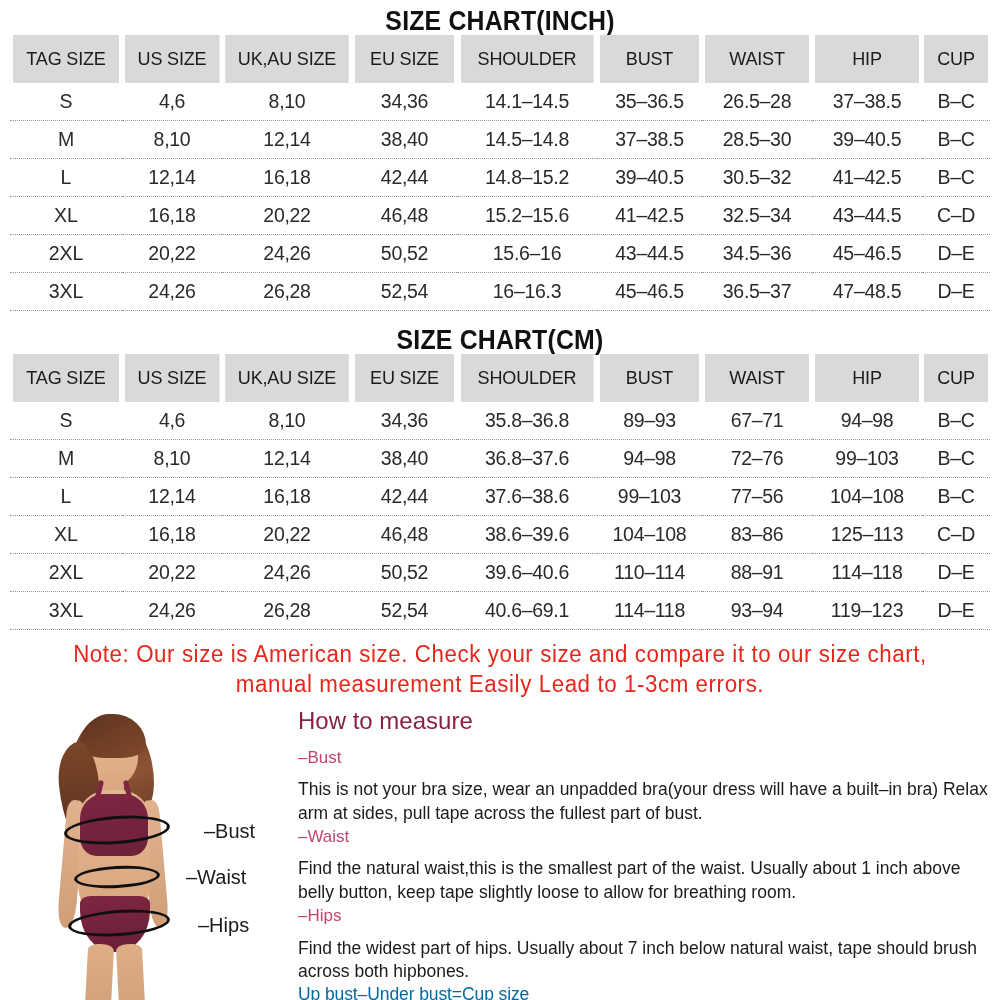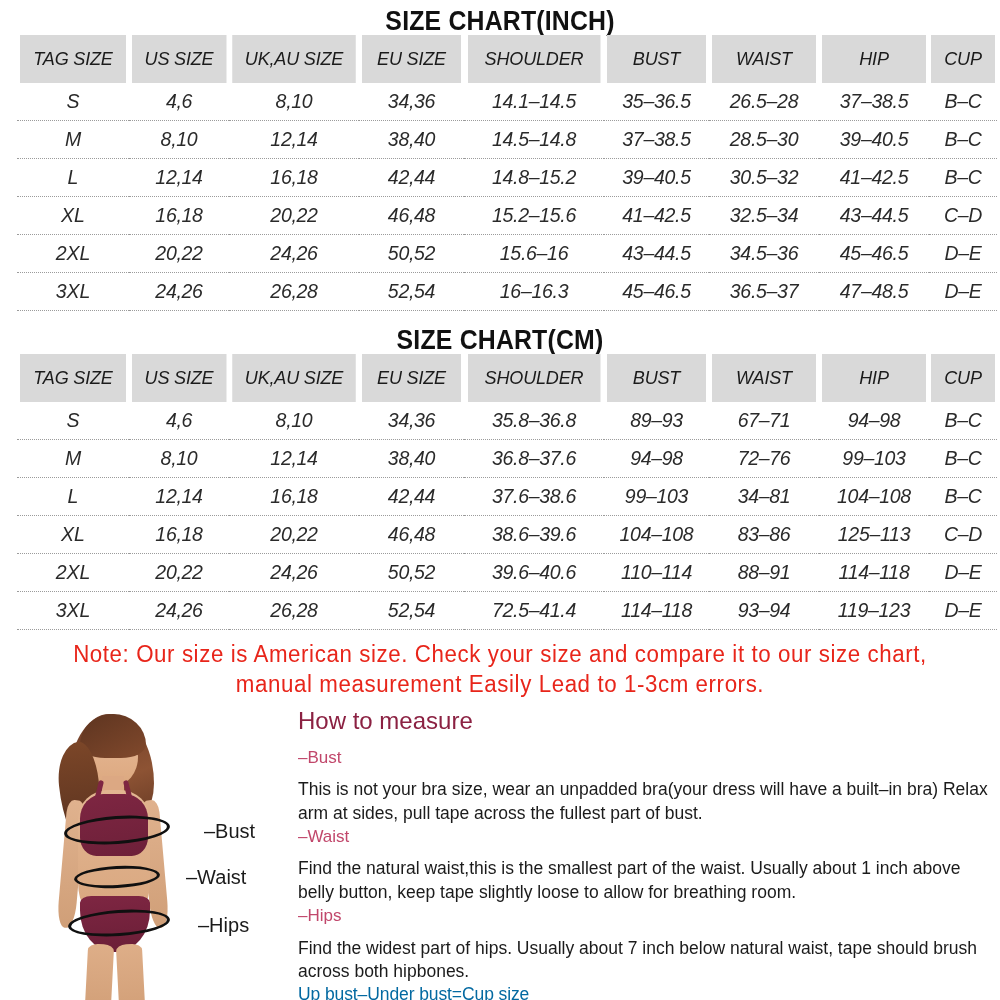--- a/index.html
+++ b/index.html
@@ -63,21 +63,21 @@
   .col-tag      { width: 112px; }
   .col-us       { width: 100px; }
   .col-ukau     { width: 130px; }
   .col-eu       { width: 105px; }
   .col-shoulder { width: 140px; }
   .col-bust     { width: 105px; }
   .col-waist    { width: 110px; }
   .col-hip      { width: 110px; }
   .col-cup      { width: 68px; }
 
-  .table-wrap { padding: 0 17px; font-style: italic; }
+  .table-wrap { padding: 0 10px; }
 
   
   .note {
     margin: 10px 0 0 0;
     text-align: center;
     color: #e8251a;
     font-family: "Liberation Sans Narrow", "Liberation Sans", sans-serif;
     font-size: 23px;
     line-height: 1.28;
     letter-spacing: 0.6px;
@@ -389,21 +389,21 @@
         <td>99–103</td>
         <td>B–C</td>
       </tr>
       <tr>
         <td>L</td>
         <td>12,14</td>
         <td>16,18</td>
         <td>42,44</td>
         <td>37.6–38.6</td>
         <td>99–103</td>
-        <td>34–81</td>
+        <td>77–56</td>
         <td>104–108</td>
         <td>B–C</td>
       </tr>
       <tr>
         <td>XL</td>
         <td>16,18</td>
         <td>20,22</td>
         <td>46,48</td>
         <td>38.6–39.6</td>
         <td>104–108</td>
@@ -420,21 +420,21 @@
         <td>110–114</td>
         <td>88–91</td>
         <td>114–118</td>
         <td>D–E</td>
       </tr>
       <tr>
         <td>3XL</td>
         <td>24,26</td>
         <td>26,28</td>
         <td>52,54</td>
-        <td>72.5–41.4</td>
+        <td>40.6–69.1</td>
         <td>114–118</td>
         <td>93–94</td>
         <td>119–123</td>
         <td>D–E</td>
       </tr>
     </tbody>
   </table>
 </div>
 
 <div class="note">

